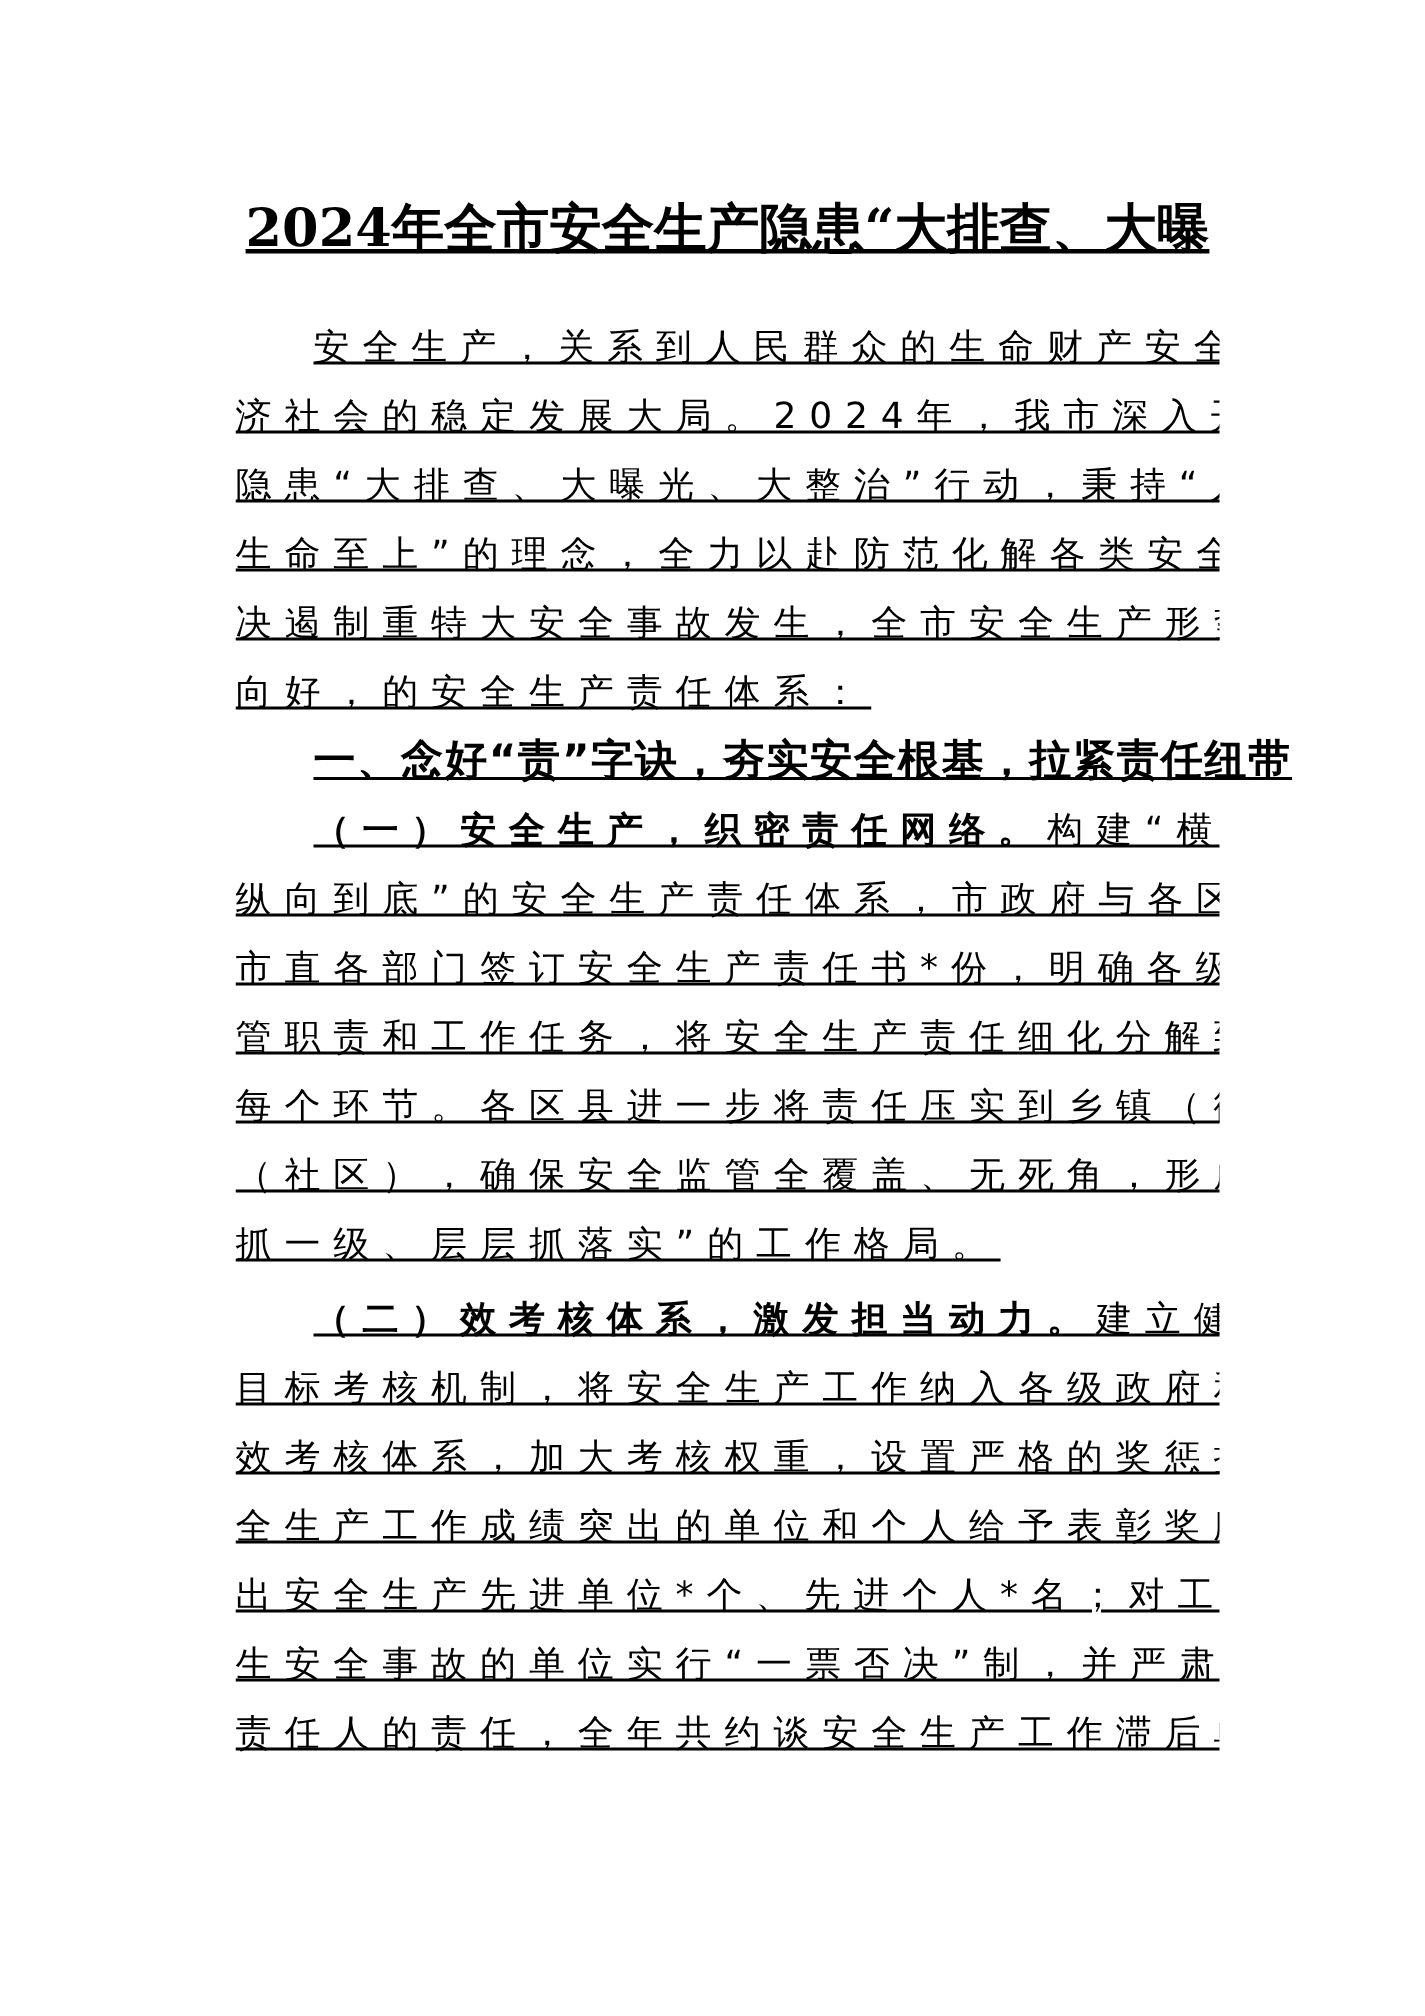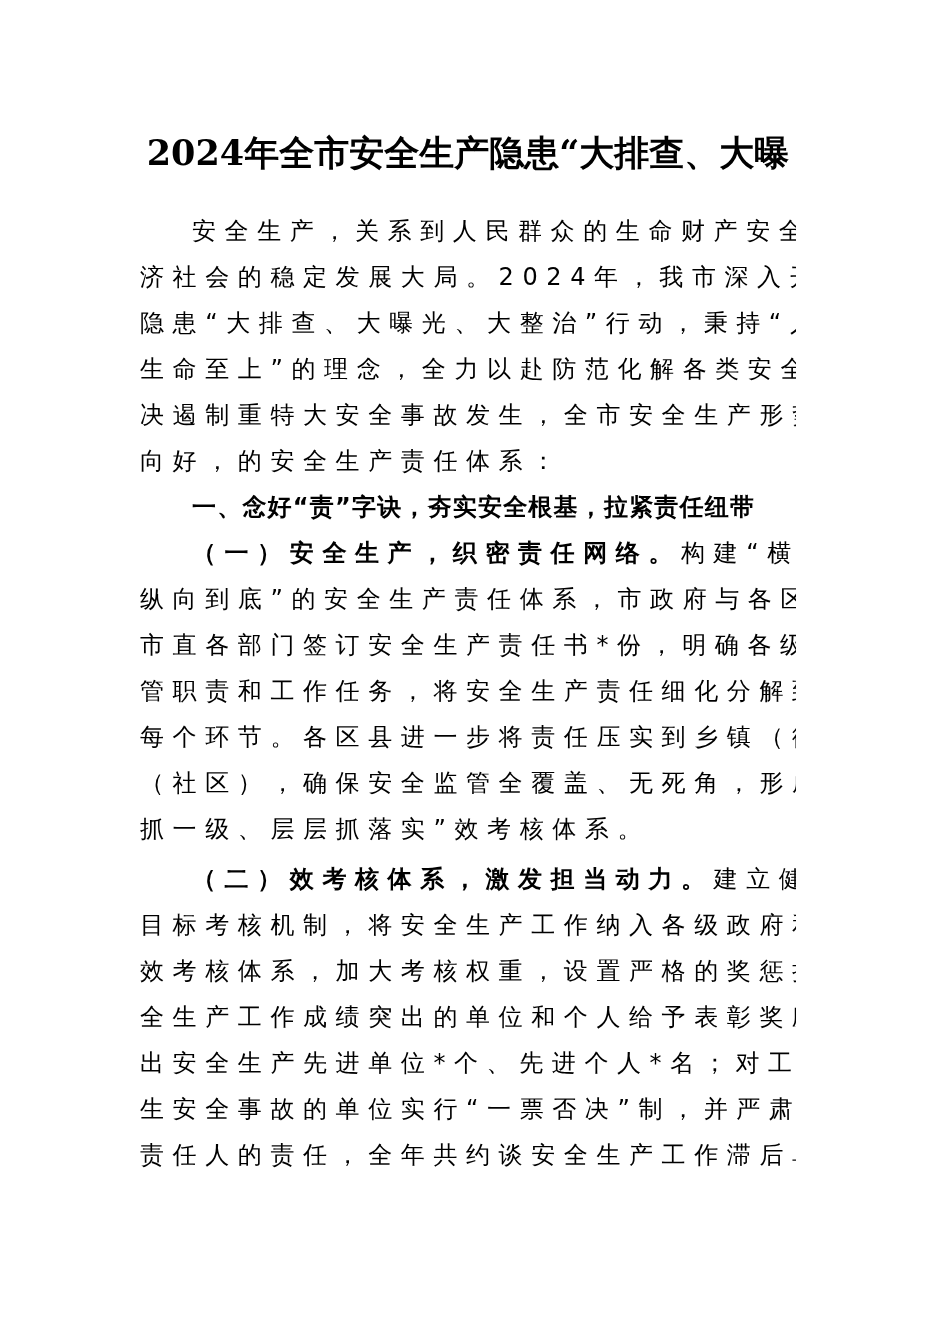--- a/index.html
+++ b/index.html
@@ -9,23 +9,24 @@
     }
     body {
       width: 950px;
       height: 1344px;
       position: relative;
       overflow: hidden;
       color: #000000;
     }
     .page {
       position: absolute;
-      left: 140px;
+      left: 157px;
       top: 120px;
       width: 656px;
+      text-decoration: underline;
     }
     .title {
       font-family: "DejaVu Serif", "Liberation Serif", serif;
       font-weight: bold;
       font-size: 35px;
       line-height: 66px;
       text-align: center;
       margin: 0;
       letter-spacing: 0px;
     }
@@ -42,21 +43,21 @@
       text-indent: 52px;
       margin: 0;
       font-weight: normal;
     }
     .para-first {
       margin-top: 8px;
     }
     .heading {
       font-family: "DejaVu Sans", "Liberation Sans", sans-serif;
       font-weight: bold;
-      font-size: 24px;
+      font-size: 28px;
       line-height: 46px;
       letter-spacing: 1.2px;
       text-indent: 52px;
       margin: 0;
       white-space: nowrap;
     }
     .sub-lead {
       font-weight: bold;
     }
     .line {
@@ -93,21 +94,21 @@
 
   <div class="heading">一、念好“责”字诀，夯实安全根基，拉紧责任纽带</div>
 
   <div class="body-text" style="text-indent:0;">
     <span class="line indent"><span class="sub-lead">（一）安全生产，织密责任网络。</span><span>构建“横向到边、</span></span>
     <span class="line">纵向到底”的安全生产责任体系，市政府与各区县政府、</span>
     <span class="line">市直各部门签订安全生产责任书*份，明确各级各部门的监</span>
     <span class="line">管职责和工作任务，将安全生产责任细化分解到每个岗位</span>
     <span class="line">每个环节。各区县进一步将责任压实到乡镇（街道）、村</span>
     <span class="line">（社区），确保安全监管全覆盖、无死角，形成了“一级</span>
-    <span class="line">抓一级、层层抓落实”效考核体系。</span>
+    <span class="line">抓一级、层层抓落实”的工作格局。</span>
   </div>
 
   <div class="body-text" style="text-indent:0; margin-top:4px;">
     <span class="line indent"><span class="sub-lead">（二）效考核体系，激发担当动力。</span><span>建立健全安全生产</span></span>
     <span class="line">目标考核机制，将安全生产工作纳入各级政府和部门的绩</span>
     <span class="line">效考核体系，加大考核权重，设置严格的奖惩措施。对安</span>
     <span class="line">全生产工作成绩突出的单位和个人给予表彰奖励，共评选</span>
     <span class="line">出安全生产先进单位*个、先进个人*名；对工作不力、发</span>
     <span class="line">生安全事故的单位实行“一票否决”制，并严肃追究相关</span>
     <span class="line">责任人的责任，全年共约谈安全生产工作滞后单位*家，问</span>

